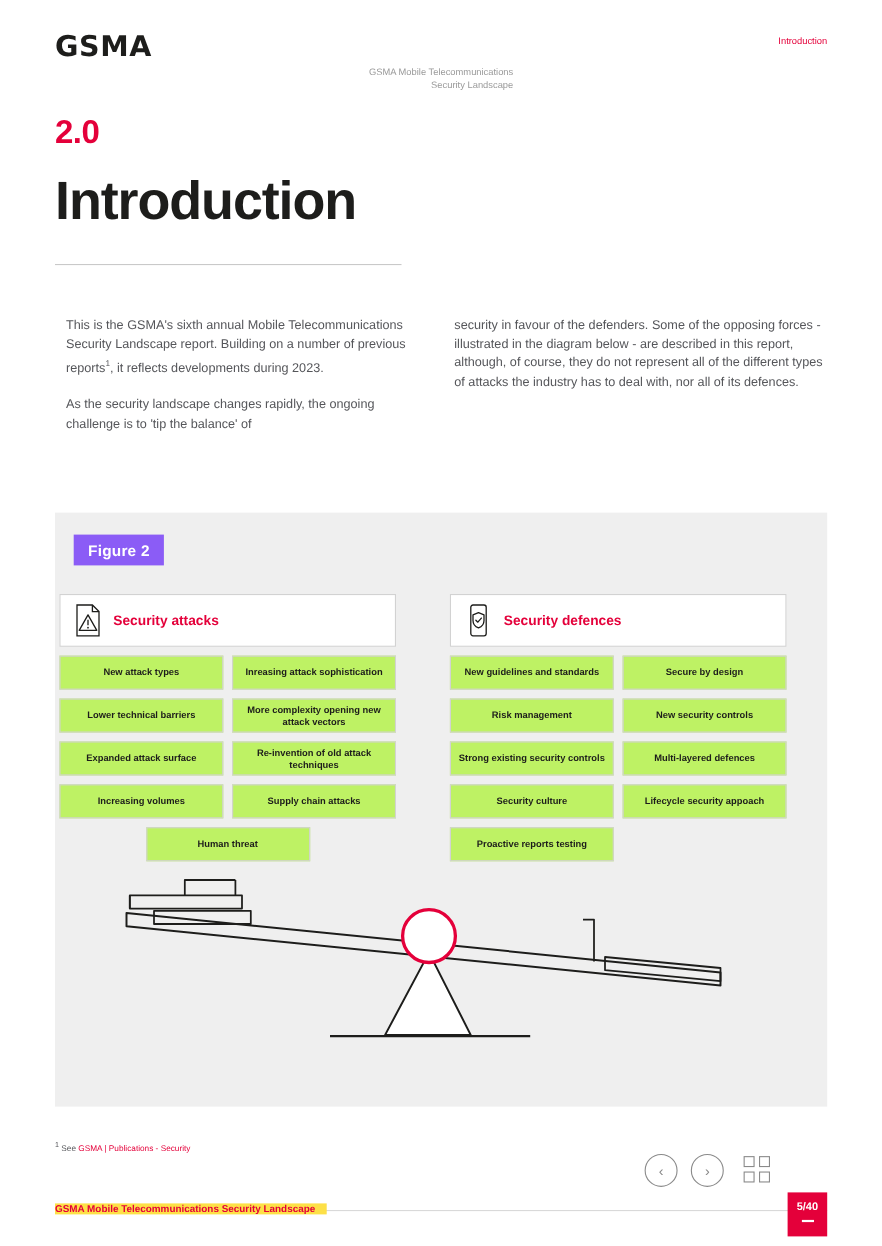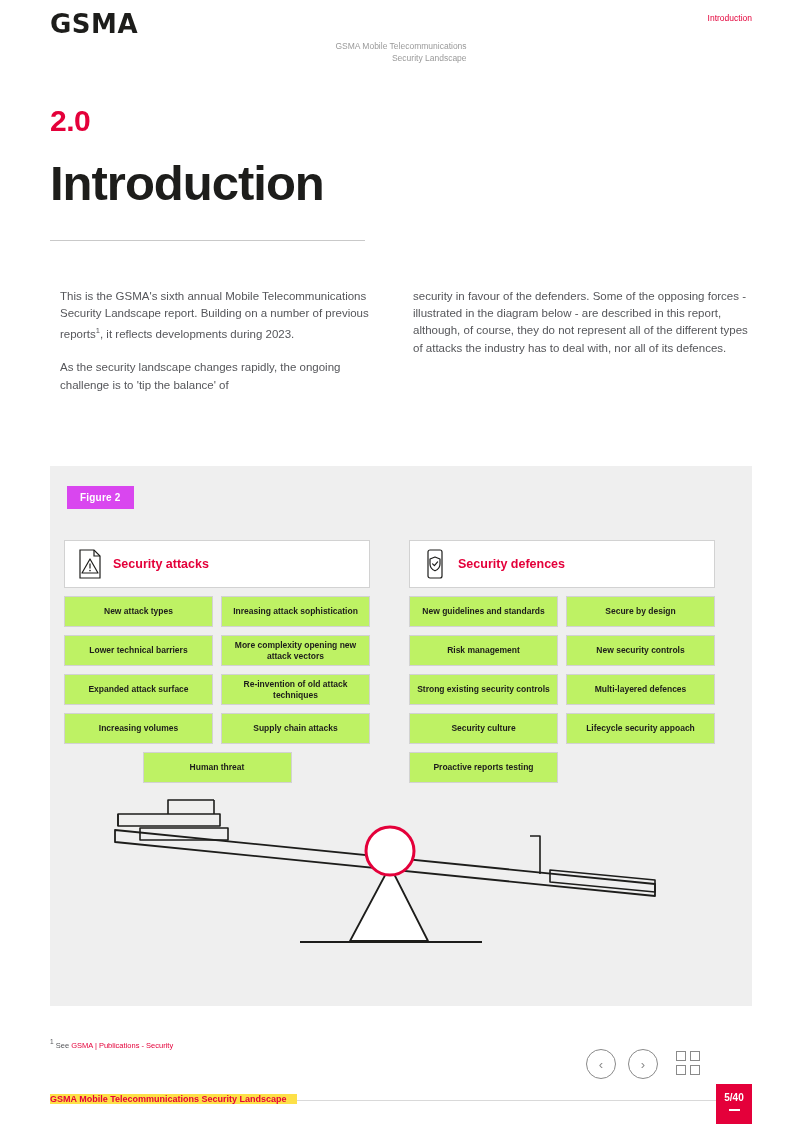--- a/index.html
+++ b/index.html
@@ -17,21 +17,21 @@
   }
   .page {
     position: absolute;
     inset: 0;
     background: #ffffff;
   }
 
   
   .header {
     position: absolute;
-    top: 9px;
+    top: 28px;
     left: 50px;
     right: 50px;
     height: 34px;
     text-decoration: underline;
   }
   .logo {
     position: absolute;
     left: 0;
     top: 0;
     font-size: 26px;
@@ -106,34 +106,34 @@
     left: 50px;
     top: 466px;
     width: 702px;
     height: 540px;
     background: #efefef;
   }
   .figure-tag {
     position: absolute;
     left: 17px;
     top: 20px;
-    background: #d946ef;
+    background: #8b5cf6;
     color: #ffffff;
-    font-size: 10px;
+    font-size: 14px;
     font-weight: bold;
     padding: 6px 13px 6px 13px;
     letter-spacing: 0.2px;
   }
 
   .panel-col {
     position: absolute;
     top: 74px;
     width: 306px;
   }
-  .panel-col.left { left: 14px; border-radius: 24px; }
+  .panel-col.left { left: 4px; border-radius: 24px; }
   .panel-col.right { left: 359px; }
 
   .panel-head {
     position: relative;
     border: 1px solid #d2d2d2;
     background: #ffffff;
     height: 48px;
     display: flex;
     align-items: center;
     padding-left: 12px;

